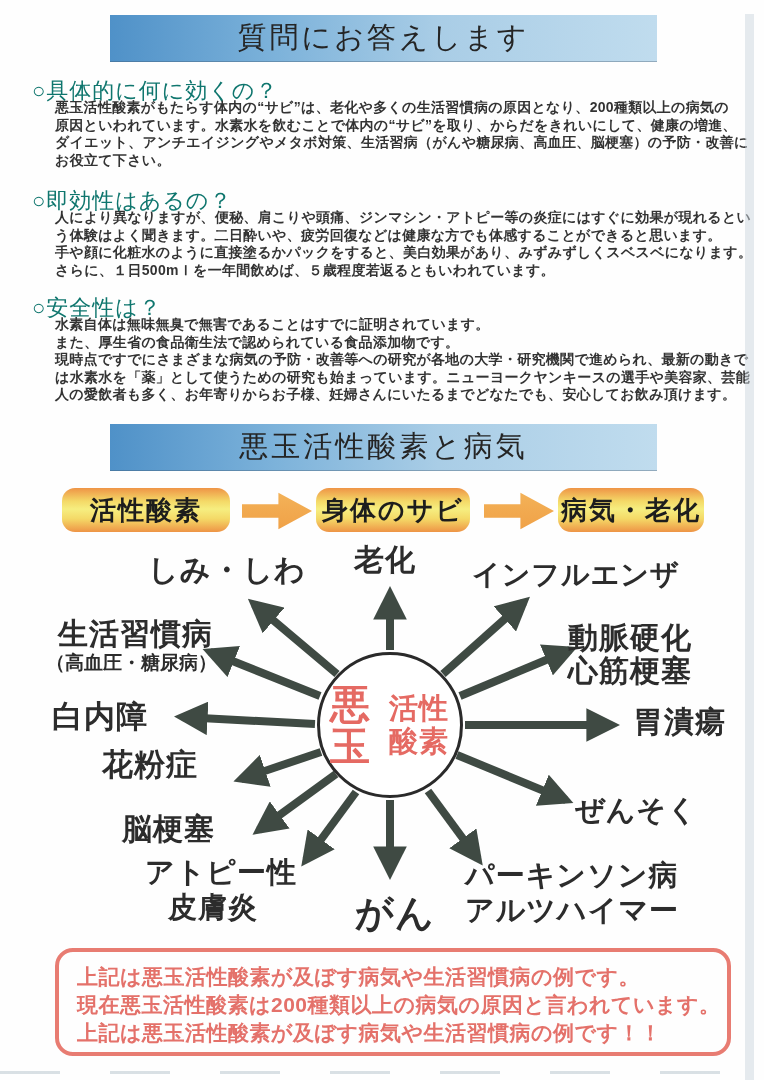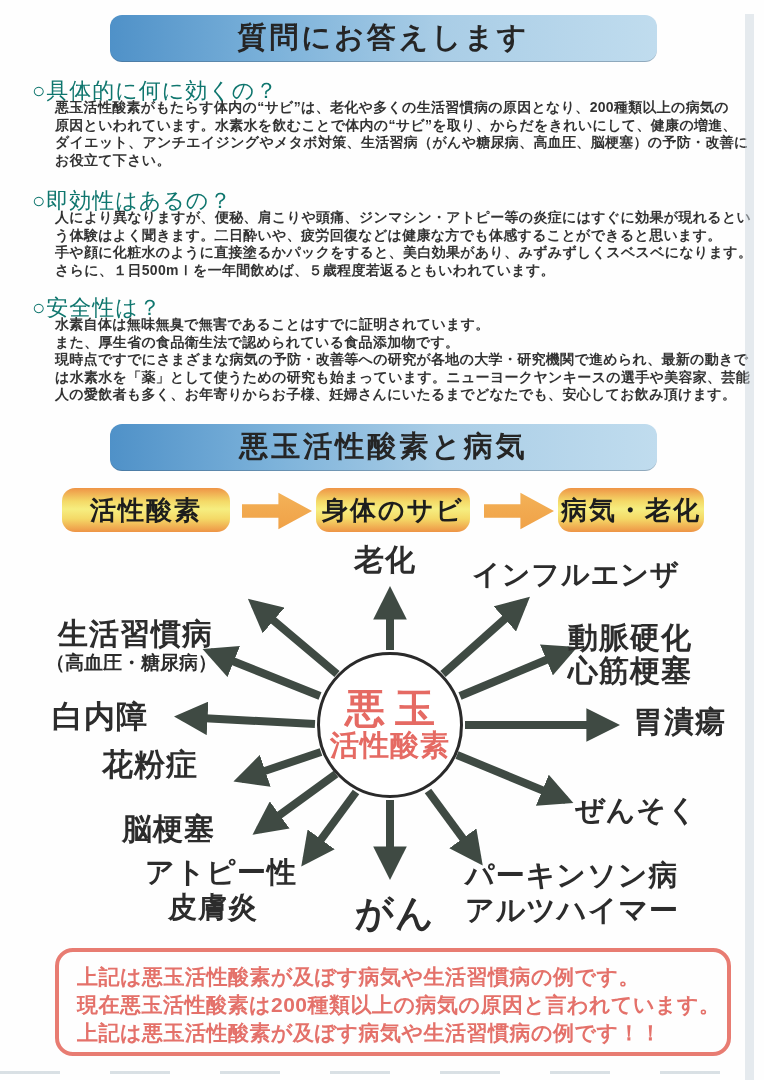--- a/index.html
+++ b/index.html
@@ -16,25 +16,24 @@
   .banner {
     position: absolute;
     left: 110px;
     width: 547px;
     height: 47px;
     background: linear-gradient(90deg, #4f91c8 0%, #7cb2da 30%, #a9cde6 60%, #c0dcee 100%);
     display: flex;
     align-items: center;
     justify-content: center;
     font-size: 29px;
-    font-weight: 700;
+    font-weight: 400;
     letter-spacing: 3px;
     color: #252525;
     border-bottom: 1px solid rgba(60,80,100,.35);
-    border-radius: 12px;
   }
   .qa-heading {
     position: absolute;
     left: 32px;
     font-size: 22px;
     font-weight: 400;
     color: #0f766e;
     letter-spacing: 1px;
     white-space: nowrap;
   }
@@ -76,21 +75,21 @@
   .diagram { position: absolute; top: 538px; left: 0; width: 764px; height: 410px; }
   .diagram svg { position: absolute; top: 0; left: 0; }
   .center-circle {
     position: absolute;
     left: 317px; top: 114px;
     width: 146px; height: 146px;
     background: #fff;
     border: 3px solid #2a2a2a;
     border-radius: 50%;
     display: flex;
-    flex-direction: column;
+    flex-direction: row;
     align-items: center;
     justify-content: center;
     z-index: 2;
   }
   .center-top { font-size: 40px; font-weight: 700; color: #e56a63; letter-spacing: 10px; margin-left: 10px; line-height: 1.05; }
   .center-bottom { font-size: 29px; font-weight: 700; color: #e56a63; letter-spacing: 1px; line-height: 1.15; }
   .dlabel {
     position: absolute;
     font-weight: 700;
     color: #2c2c2c;
@@ -196,20 +195,21 @@
         <line x1="428" y1="253" x2="478" y2="321"></line>
       </g>
     </svg>
 
     <div class="center-circle">
       <div class="center-top">悪玉</div>
       <div class="center-bottom">活性酸素</div>
     </div>
 
     <div class="dlabel" style="top:6px;  left:354px; font-size:30px;">老化</div>
+    <div class="dlabel" style="top:16px; left:148px; font-size:30px;">しみ・しわ</div>
     <div class="dlabel" style="top:22px; left:472px; font-size:28px;">インフルエンザ</div>
     <div class="dlabel" style="top:80px; left:58px;  font-size:30px;">生活習慣病</div>
     <div class="dlabel" style="top:115px;left:46px;  font-size:19px; letter-spacing:0;">（高血圧・糖尿病）</div>
     <div class="dlabel" style="top:84px; left:568px; font-size:30px;">動脈硬化</div>
     <div class="dlabel" style="top:117px;left:568px; font-size:30px;">心筋梗塞</div>
     <div class="dlabel" style="top:163px;left:52px;  font-size:31px;">白内障</div>
     <div class="dlabel" style="top:168px;left:633px; font-size:30px;">胃潰瘍</div>
     <div class="dlabel" style="top:211px;left:102px; font-size:31px;">花粉症</div>
     <div class="dlabel" style="top:257px;left:575px; font-size:29px;">ぜんそく</div>
     <div class="dlabel" style="top:275px;left:122px; font-size:30px;">脳梗塞</div>

